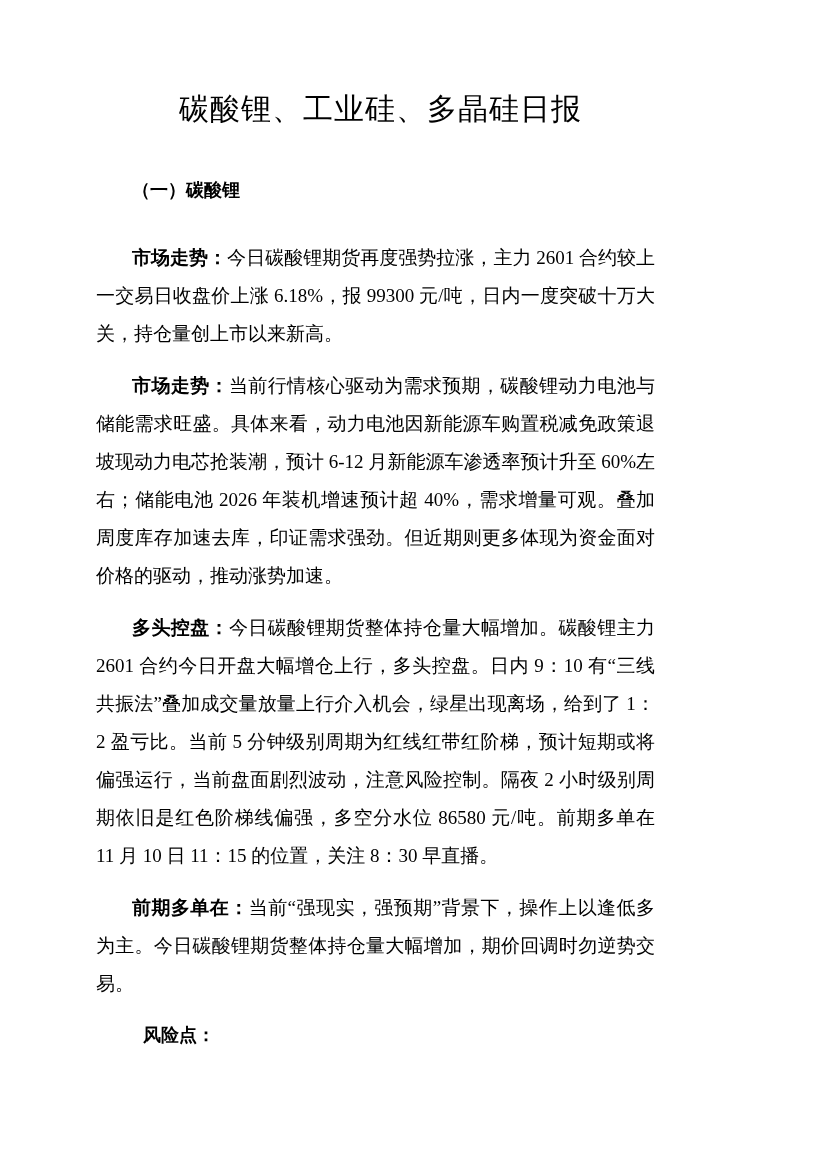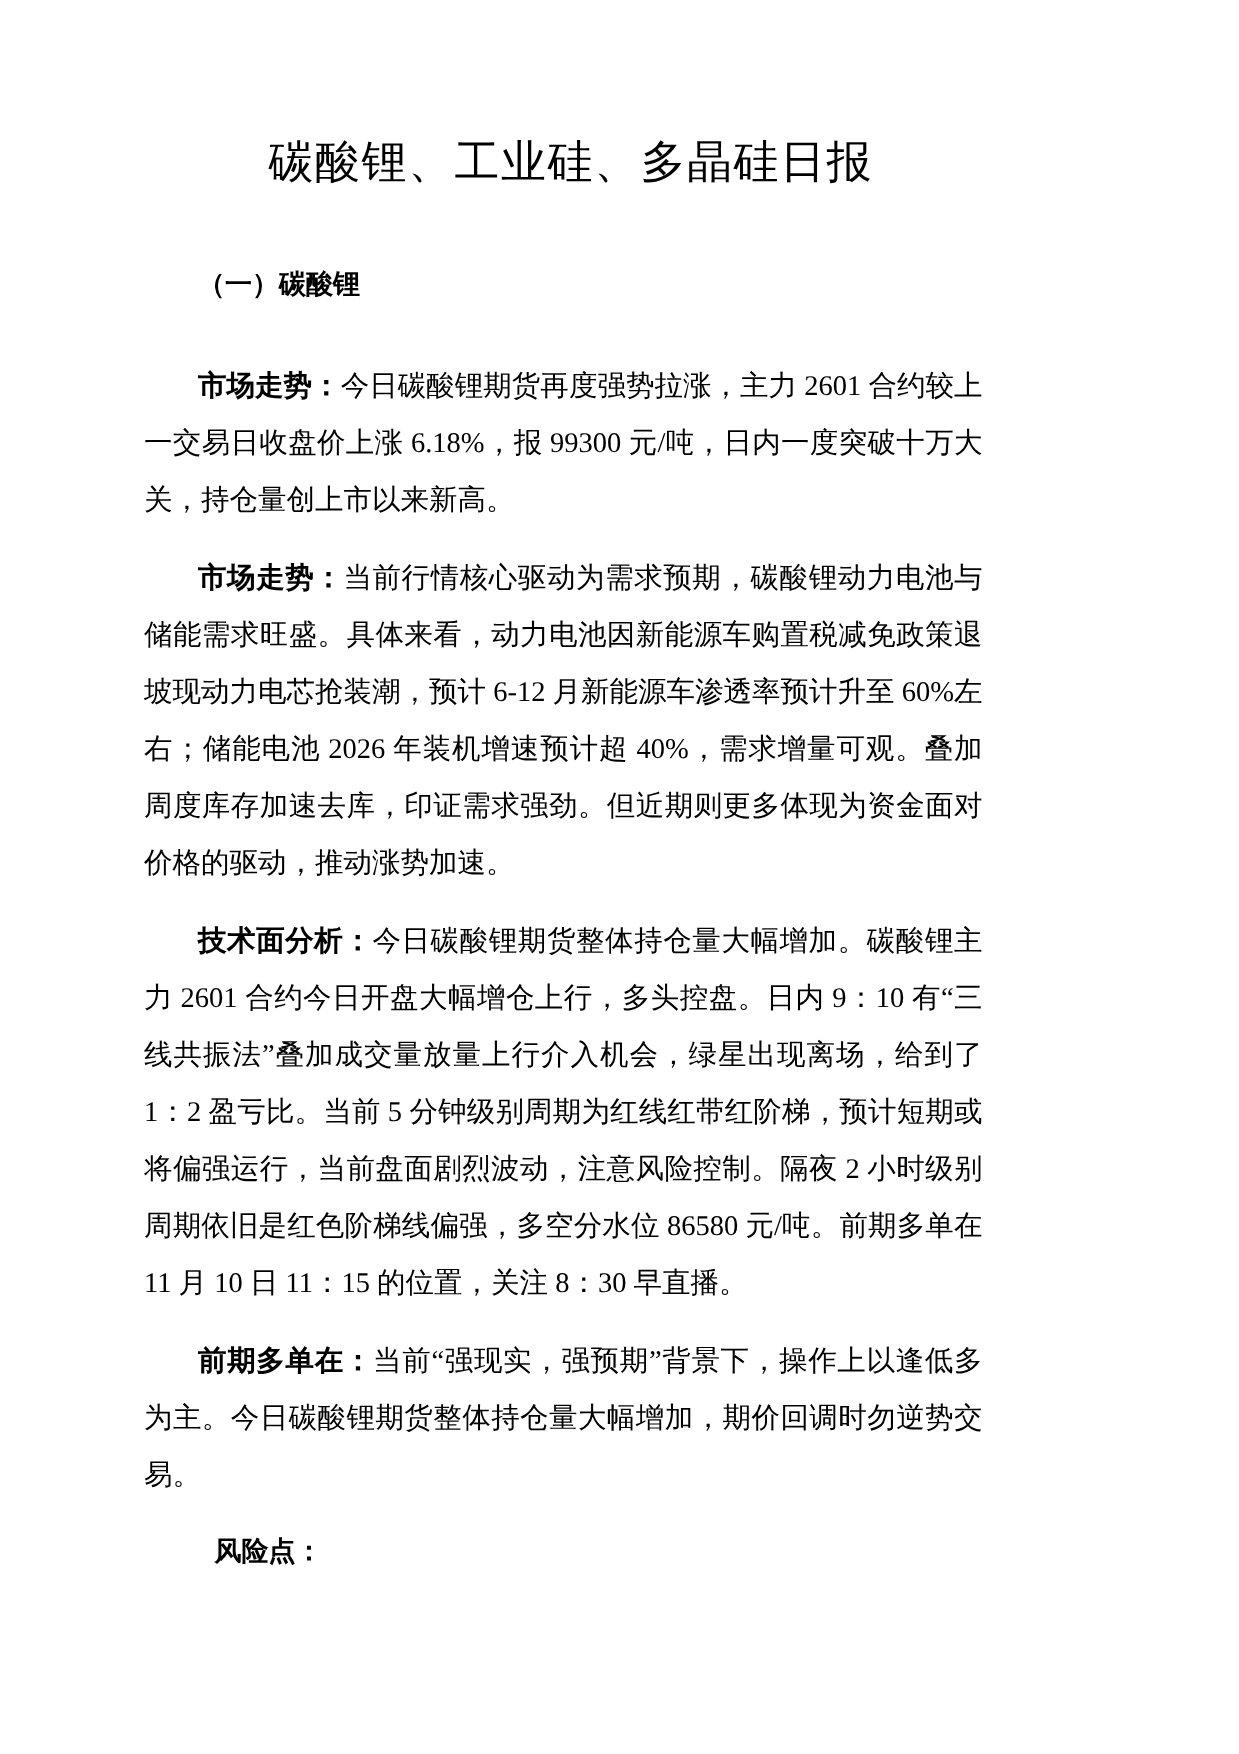--- a/index.html
+++ b/index.html
@@ -67,21 +67,21 @@
 
   <p class="para">
     <span class="lead">市场走势：</span><span>今日碳酸锂期货再度强势拉涨，主力 2601 合约较上一交易日收盘价上涨 6.18%，报 99300 元/吨，日内一度突破十万大关，持仓量创上市以来新高。</span>
   </p>
 
   <p class="para">
     <span class="lead">市场走势：</span><span>当前行情核心驱动为需求预期，碳酸锂动力电池与储能需求旺盛。具体来看，动力电池因新能源车购置税减免政策退坡现动力电芯抢装潮，预计 6-12 月新能源车渗透率预计升至 60%左右；储能电池 2026 年装机增速预计超 40%，需求增量可观。叠加周度库存加速去库，印证需求强劲。但近期则更多体现为资金面对价格的驱动，推动涨势加速。</span>
   </p>
 
   <p class="para">
-    <span class="lead">技术面分析：</span><span>今日碳酸锂期货整体持仓量大幅增加。碳酸锂主力 2601 合约今日开盘大幅增仓上行，多头控盘。日内 9：10 有“三线共振法”叠加成交量放量上行介入机会，绿星出现离场，给到了 1：2 盈亏比。当前 5 分钟级别周期为红线红带红阶梯，预计短期或将偏强运行，当前盘面剧烈波动，注意风险控制。隔夜 2 小时级别周期依旧是红色阶梯线偏强，多空分水位 86580 元/吨。前期多单在 11 月 10 日 11：15 的位置，关注 8：30 早直播。</span>
+    <span class="lead">多头控盘：</span><span>今日碳酸锂期货整体持仓量大幅增加。碳酸锂主力 2601 合约今日开盘大幅增仓上行，多头控盘。日内 9：10 有“三线共振法”叠加成交量放量上行介入机会，绿星出现离场，给到了 1：2 盈亏比。当前 5 分钟级别周期为红线红带红阶梯，预计短期或将偏强运行，当前盘面剧烈波动，注意风险控制。隔夜 2 小时级别周期依旧是红色阶梯线偏强，多空分水位 86580 元/吨。前期多单在 11 月 10 日 11：15 的位置，关注 8：30 早直播。</span>
   </p>
 
   <p class="para">
     <span class="lead">前期多单在：</span><span>当前“强现实，强预期”背景下，操作上以逢低多为主。今日碳酸锂期货整体持仓量大幅增加，期价回调时勿逆势交易。</span>
   </p>
 
   <p class="risk-heading">风险点：</p>
 
 </div>
 

